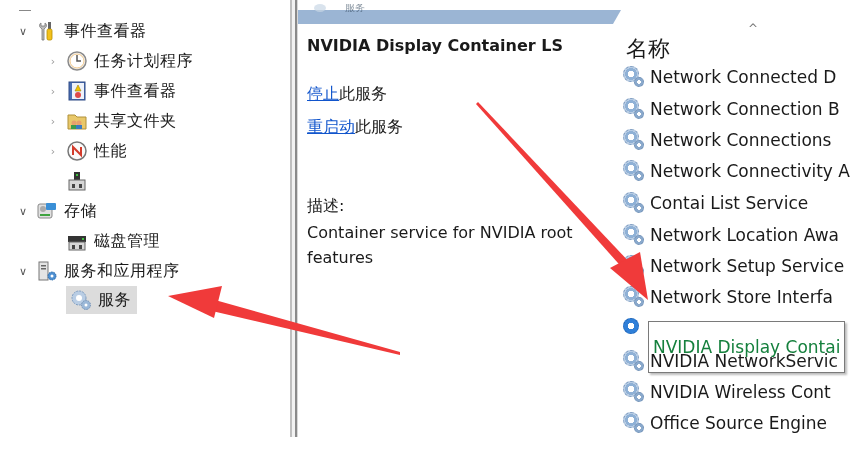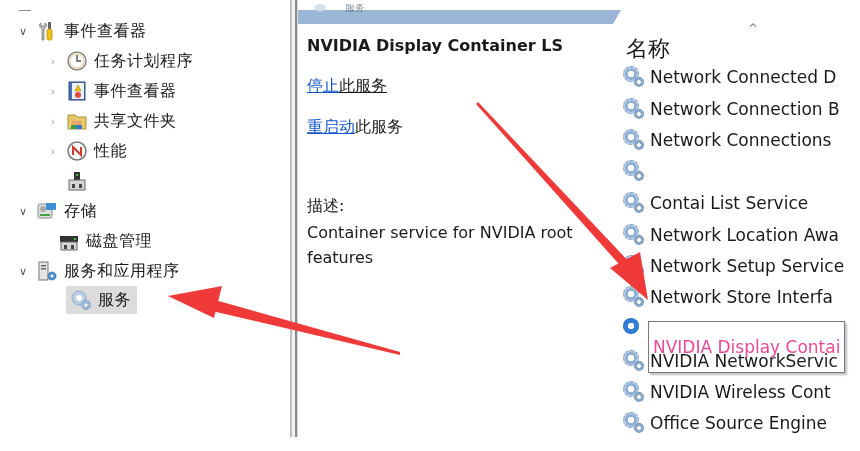--- a/index.html
+++ b/index.html
@@ -38,21 +38,21 @@
 
   
   .list { position:absolute; left:620px; top:0; width:240px; height:451px; overflow:hidden; }
   .col-header { position:absolute; left:6px; top:34px; font-size:22px; }
   .sort-arrow { position:absolute; left:128px; top:22px; font-size:12px; color:#777; }
   .row { position:absolute; left:2px; height:28px; display:flex; align-items:center; font-size:17px; white-space:nowrap; width:240px; }
   .gear { width:24px; height:24px; position:relative; flex:0 0 24px; margin-right:4px; }
   .gear .g1 { position:absolute; left:1px; top:1px; width:16px; height:16px; border-radius:50%; background:radial-gradient(circle,#ffffff 0 3px,#8fb1d6 3px 6px,#b9cde4 6px); border:1px dashed #7d9cc1; box-sizing:border-box; }
   .gear .g2 { position:absolute; left:12px; top:12px; width:10px; height:10px; border-radius:50%; background:radial-gradient(circle,#fff 0 2px,#8aa9cc 2px); border:1px dashed #6f8fb5; box-sizing:border-box; }
   .row.selected .gear .g1 { background:radial-gradient(circle,#ffffff 0 3px,#2f7fd8 3px); border-color:#1e63b5; }
-  .row.selected .rtxt { border:1px solid #7a7a7a; box-shadow:2px 2px 2px #bdbdbd; padding:15px 4px; color:#ec4899; margin-left:-2px;margin-top:36px; }
+  .row.selected .rtxt { border:1px solid #7a7a7a; box-shadow:2px 2px 2px #bdbdbd; padding:15px 4px; color:#15803d; margin-left:-2px;margin-top:36px; }
 
   
   .annot { position:absolute; left:0; top:0; pointer-events:none; }
 </style>
 </head>
 <body>
 
 <div class="tree">
   <div class="tree-top-dash"></div>
 
@@ -136,21 +136,21 @@
       <svg width="22" height="22" viewBox="0 0 22 22">
           <rect x="2" y="4" width="14" height="14" rx="2" fill="#e0e0e0" stroke="#888"></rect>
           <circle cx="7" cy="9" r="3" fill="#aaa"></circle>
           <rect x="10" y="3" width="10" height="7" rx="1" fill="#3a8fd6"></rect>
           <rect x="4" y="14" width="10" height="2" fill="#3fa33f"></rect>
         </svg>
     </span>
     <span class="label">存储</span>
   </div>
 
-  <div class="node" style="left:52px;top:228px;">
+  <div class="node" style="left:60px;top:228px;">
     <span class="ico">
       <svg width="22" height="22" viewBox="0 0 22 22">
           <rect x="2" y="6" width="18" height="6" fill="#333"></rect>
           <rect x="16" y="8" width="2" height="2" fill="#3fbf3f"></rect>
           <rect x="3" y="12" width="16" height="8" fill="#d6d6d6" stroke="#666"></rect>
           <rect x="6" y="15" width="3" height="4" fill="#444"></rect>
           <rect x="13" y="15" width="3" height="4" fill="#444"></rect>
         </svg>
     </span>
     <span class="label">磁盘管理</span>
@@ -185,21 +185,21 @@
 </div>
 
 <div class="divider"></div>
 
 <div class="tabband"></div>
 <div class="tab-gear"></div>
 <div class="tab-text">服务</div>
 
 <div class="desc">
   <div class="svc-title">NVIDIA Display Container LS</div>
-  <div class="act" style="top:76px;text-decoration:underline;">
+  <div class="act" style="top:84px;">
     <a>停止</a><span>此服务</span>
   </div>
   <div class="act" style="top:117px;">
     <a>重启动</a><span>此服务</span>
   </div>
   <div class="desc-label">描述:</div>
   <div class="desc-text">Container service for NVIDIA root features</div>
 </div>
 
 <div class="list">
@@ -225,20 +225,21 @@
         <span class="g1"></span>
         <span class="g2"></span>
       </span>
       <span class="rtxt">Network Connections</span>
     </div>
   <div class="row" style="top:157px;">
       <span class="gear">
         <span class="g1"></span>
         <span class="g2"></span>
       </span>
+      <span class="rtxt">Network Connectivity A</span>
     </div>
   <div class="row" style="top:189px;">
       <span class="gear">
         <span class="g1"></span>
         <span class="g2"></span>
       </span>
       <span class="rtxt">Contai List Service</span>
     </div>
   <div class="row" style="top:221px;">
       <span class="gear">

